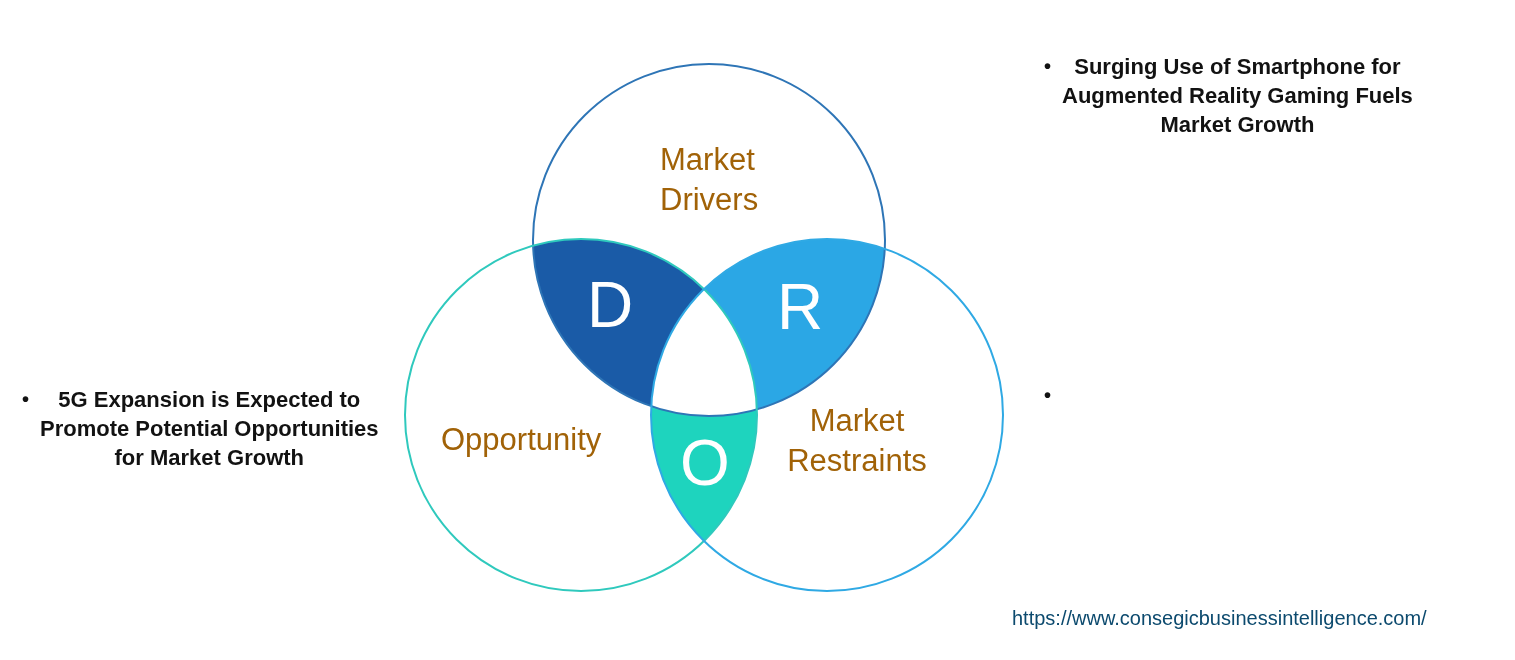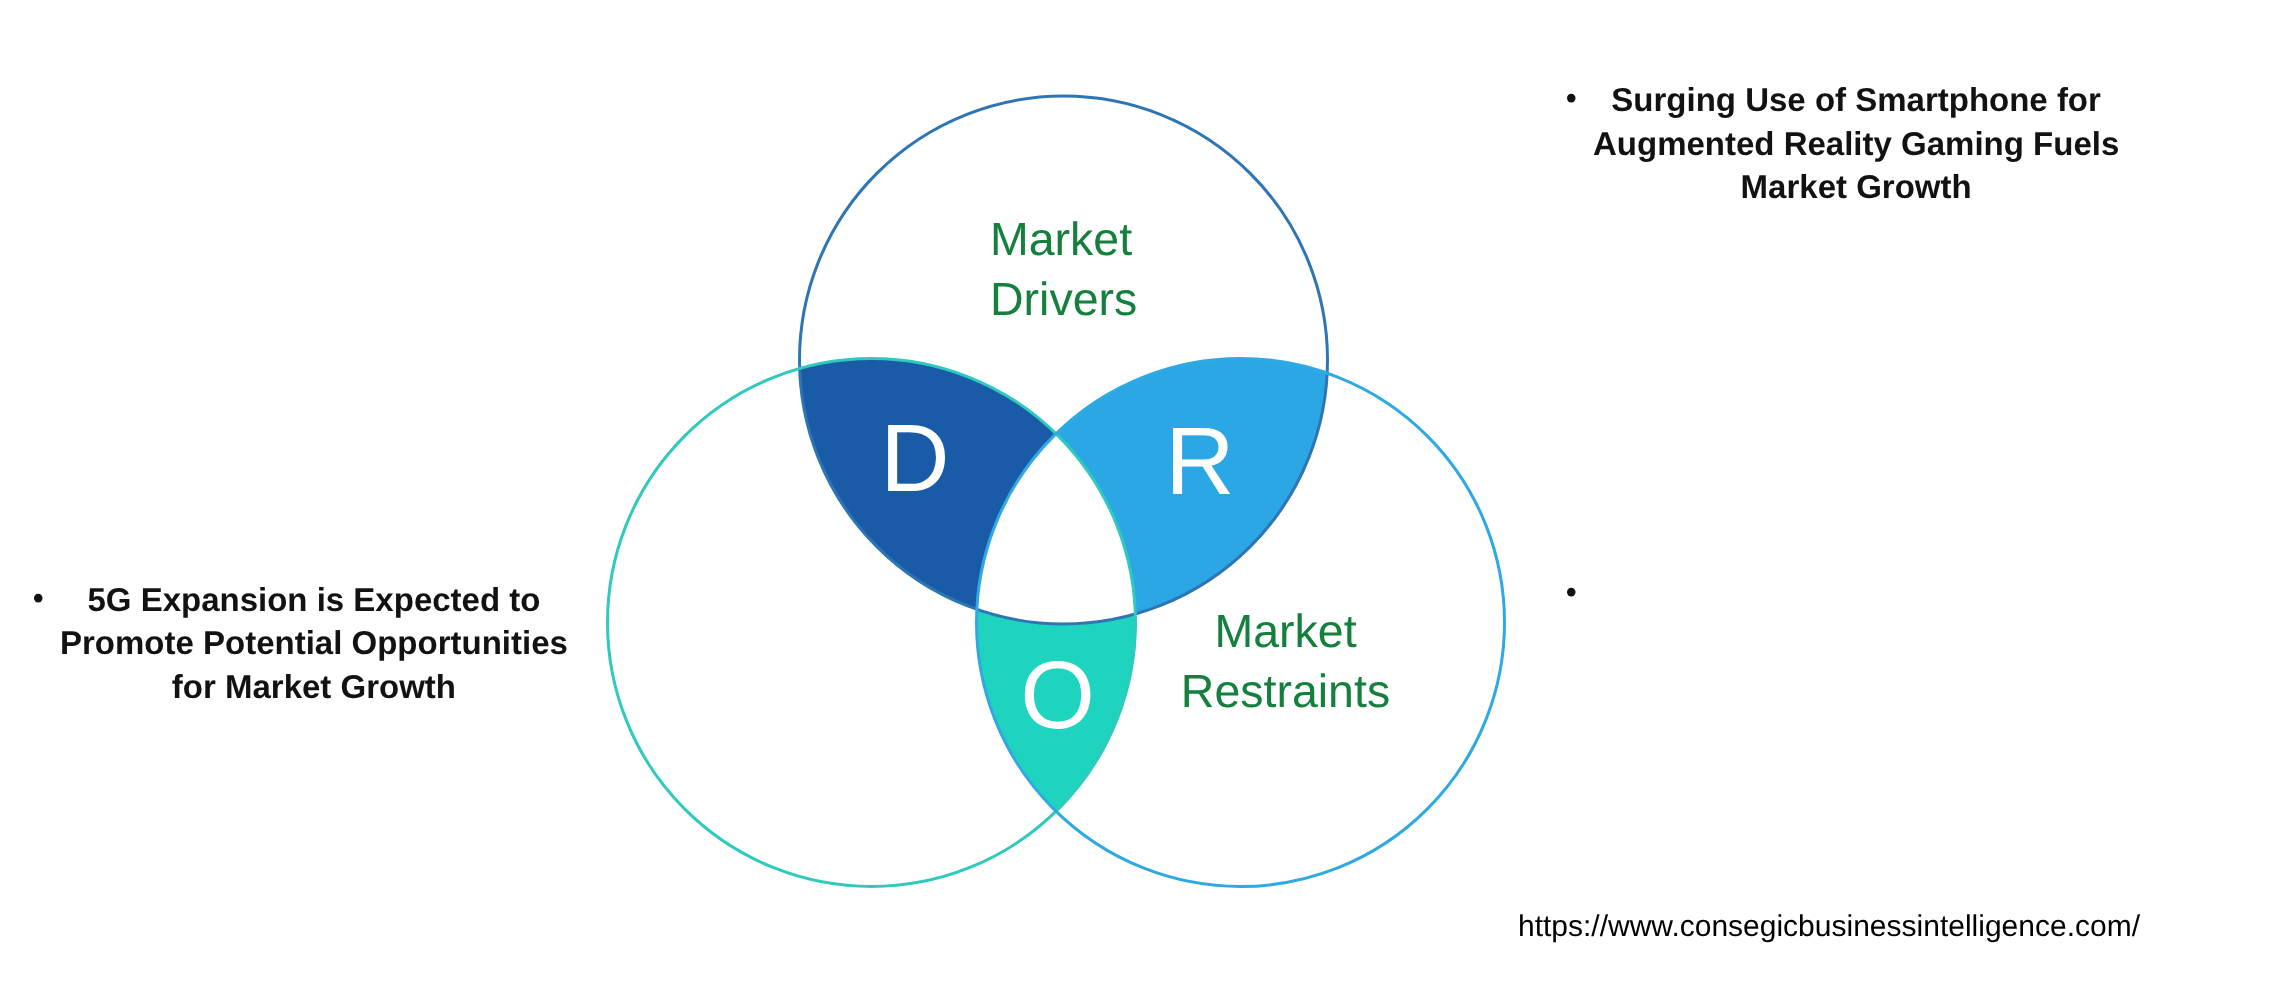--- a/index.html
+++ b/index.html
@@ -18,21 +18,21 @@
   }
   .venn-svg text {
     fill: #ffffff;
     font-family: "Liberation Sans", sans-serif;
     font-size: 64px;
     font-weight: 400;
     text-anchor: middle;
   }
   .circle-label {
     position: absolute;
-    color: #15803d;
+    color: #a16207;
     font-size: 31px;
     line-height: 40px;
     white-space: pre-line;
     font-weight: 400;
   }
   .label-drivers    { left: 660px; top: 140px; }
   .label-opportunity{ left: 441px; top: 420px; }
   .label-restraints { left: 777px; top: 401px; width: 160px; text-align: center; }
   .note {
     position: absolute;
@@ -49,21 +49,21 @@
     font-size: 20px;
   }
   .note .note-text { white-space: pre-line; text-align: center; }
   .note-left  { left: 22px;   top: 385px; width: 400px; }
   .note-tr    { left: 1044px; top: 52px;  width: 420px; }
   .note-right { left: 1044px; top: 381px; width: 420px; }
   .source-url {
     position: absolute;
     left: 1012px; top: 605px;
     width: 460px;
-    color: #000000;
+    color: #0c4a6e;
     font-size: 20px;
     line-height: 26px;
     font-weight: 400;
   }
 </style>
 </head>
 <body>
 
 <div class="slide">
 
@@ -99,20 +99,21 @@
     <circle cx="581" cy="415" r="176" fill="none" stroke-width="2" stroke="#2FC9BD"></circle>
     <circle cx="827" cy="415" r="176" fill="none" stroke-width="2" stroke="#2FA9E4"></circle>
 
     <text x="610" y="327">D</text>
     <text x="800" y="329">R</text>
     <text x="705" y="485">O</text>
   </svg>
 
   <div class="circle-label label-drivers">Market
 Drivers</div>
+  <div class="circle-label label-opportunity">Opportunity</div>
   <div class="circle-label label-restraints">Market
 Restraints</div>
 
   <div class="note note-left">
     <span class="bullet">•</span>
     <div class="note-text">5G Expansion is Expected to
 Promote Potential Opportunities
 for Market Growth</div>
   </div>
 

